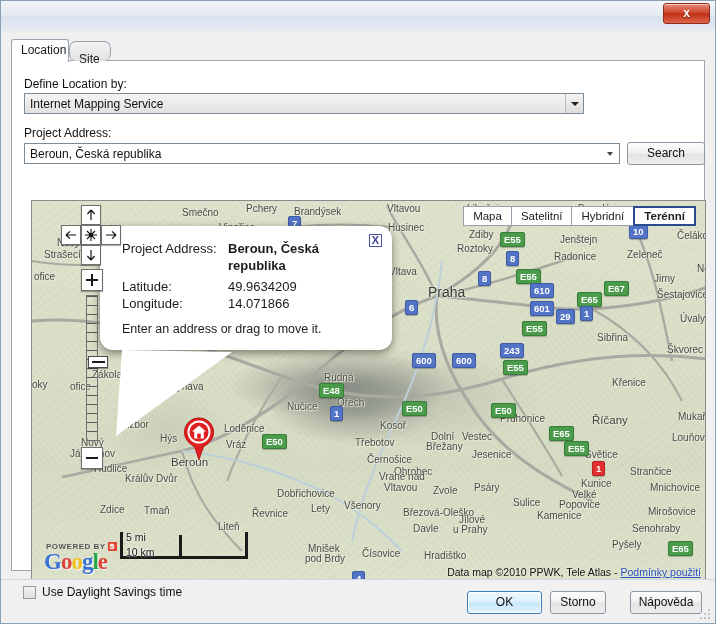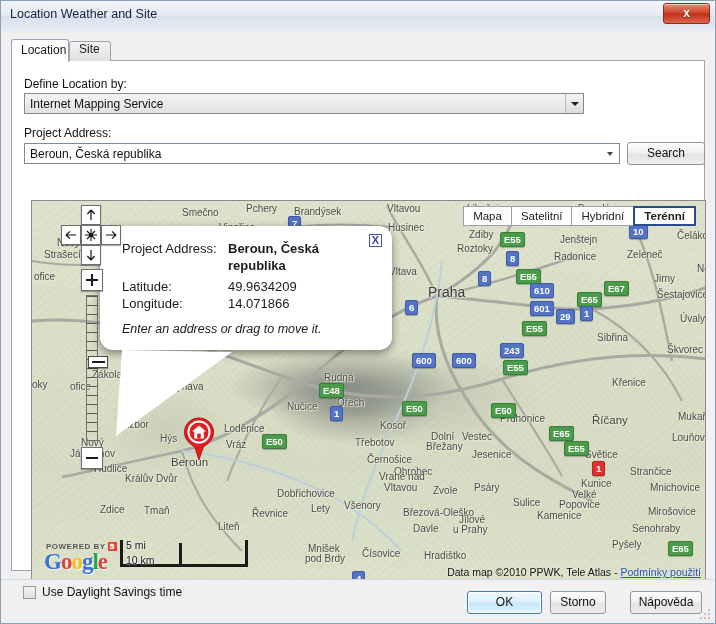--- a/index.html
+++ b/index.html
@@ -23,21 +23,21 @@
   
   #client{position:absolute;left:0;top:30px;width:714px;height:592px;
     background:#f0f0f0;}
 
   
   #tabstrip{position:absolute;left:10px;top:8px;width:692px;height:22px;}
   .tab{position:absolute;top:0;height:22px;box-sizing:border-box;
     border:1px solid #9aa5b1;border-bottom:none;border-radius:3px 3px 0 0;font-size:12px;
     padding:3px 9px 0 9px;color:#1a1a1a;cursor:pointer;}
   .tab.active{background:#ffffff;z-index:3;height:23px;}
-  .tab.inactive{background:linear-gradient(to bottom,#f3f3f3,#e1e1e1);z-index:1;top:2px;height:20px;padding-top:0;}
+  .tab.inactive{background:linear-gradient(to bottom,#f3f3f3,#e1e1e1);z-index:1;top:2px;height:20px;padding-top:10px;border-radius:7px;}
 
   #tabpanel{position:absolute;left:10px;top:29px;width:694px;height:511px;
     background:#ffffff;border:1px solid #9aa5b1;box-sizing:border-box;}
 
   .field-label{position:absolute;font-size:12px;color:#111;}
 
   
   .combo{position:absolute;box-sizing:border-box;height:21px;
     border:1px solid #7d8b99;font-size:12px;color:#111;}
   .combo .val{position:absolute;left:5px;top:3px;white-space:nowrap;}
@@ -129,31 +129,31 @@
   #callout{position:absolute;left:68px;top:25px;width:292px;z-index:28;}
   #callout-body{position:relative;background:#fff;border-radius:13px;padding:14px 16px 14px 22px;
     box-shadow:0 3px 9px rgba(0,0,0,.45);}
   #callout-close{position:absolute;right:10px;top:8px;width:13px;height:13px;cursor:pointer;
     border:1px solid #4b56a8;box-sizing:border-box;color:#3c47a0;font-size:11px;font-weight:bold;
     line-height:11px;text-align:center;background:#fff;}
   .co-row{position:relative;font-size:13px;color:#1c1c1c;line-height:17px;}
   .co-key{display:inline-block;width:106px;vertical-align:top;}
   .co-val{display:inline-block;vertical-align:top;}
   .co-val.b{font-weight:bold;width:142px;}
-  .co-hint{margin-top:10px;font-size:12.5px;font-style:italic;color:#1c1c1c;}
+  .co-hint{margin-top:10px;font-size:12.5px;color:#1c1c1c;}
   #callout-tail{position:absolute;left:14px;top:100%;width:120px;height:90px;}
 
   
   #glogo{position:absolute;left:12px;bottom:4px;z-index:25;}
   #powered{position:absolute;left:14px;bottom:28px;font-size:8px;font-weight:bold;color:#555;
     letter-spacing:.5px;z-index:25;text-shadow:0 0 2px #e9ecdc;}
   #powered .g5{display:inline-block;background:#e34133;color:#fff;padding:0 2px;margin-left:2px;}
   .gl{font-family:"Liberation Serif",serif;font-size:23px;font-weight:bold;letter-spacing:-1px;
     text-shadow:1px 1px 1px rgba(255,255,255,.85);}
-  #scalebar{position:absolute;left:88px;bottom:12px;width:122px;height:26px;z-index:25;}
+  #scalebar{position:absolute;left:88px;bottom:20px;width:122px;height:26px;z-index:25;}
   #scalebar .bar{position:absolute;left:0;bottom:0;width:122px;height:24px;
     border-left:3px solid #1a1a1a;border-right:3px solid #1a1a1a;border-bottom:3px solid #1a1a1a;}
   #scalebar .mid{position:absolute;left:59px;bottom:0;width:3px;height:24px;background:#1a1a1a;}
   #scale-top{position:absolute;left:6px;top:-2px;font-size:10.5px;color:#111;
     text-shadow:0 0 2px #fff,0 0 2px #fff;}
   #scale-bot{position:absolute;left:6px;top:13px;font-size:10.5px;color:#111;
     text-shadow:0 0 2px #fff,0 0 2px #fff;}
   #attrib{position:absolute;right:4px;bottom:1px;z-index:25;font-size:10.5px;color:#111;
     text-shadow:0 0 2px #e9ecdc,0 0 2px #e9ecdc;white-space:nowrap;}
   #attrib a{color:#2a52be;text-decoration:underline;}
@@ -166,21 +166,20 @@
 
   #footer-sep{position:absolute;left:0;top:548px;width:714px;height:1px;background:#cfd6de;}
   #sizegrip{position:absolute;right:3px;bottom:2px;width:12px;height:12px;opacity:.5;}
 </style>
 </head>
 <body>
 
 <div id="window">
 
   <div id="titlebar">
-    <div id="title-text">Location Weather and Site</div>
     <div id="close-btn">
       <span>x</span>
     </div>
   </div>
 
   <div id="client">
 
     <div id="tabstrip">
       <div class="tab active" style="left:0;width:58px;">
         <span>Location</span>

